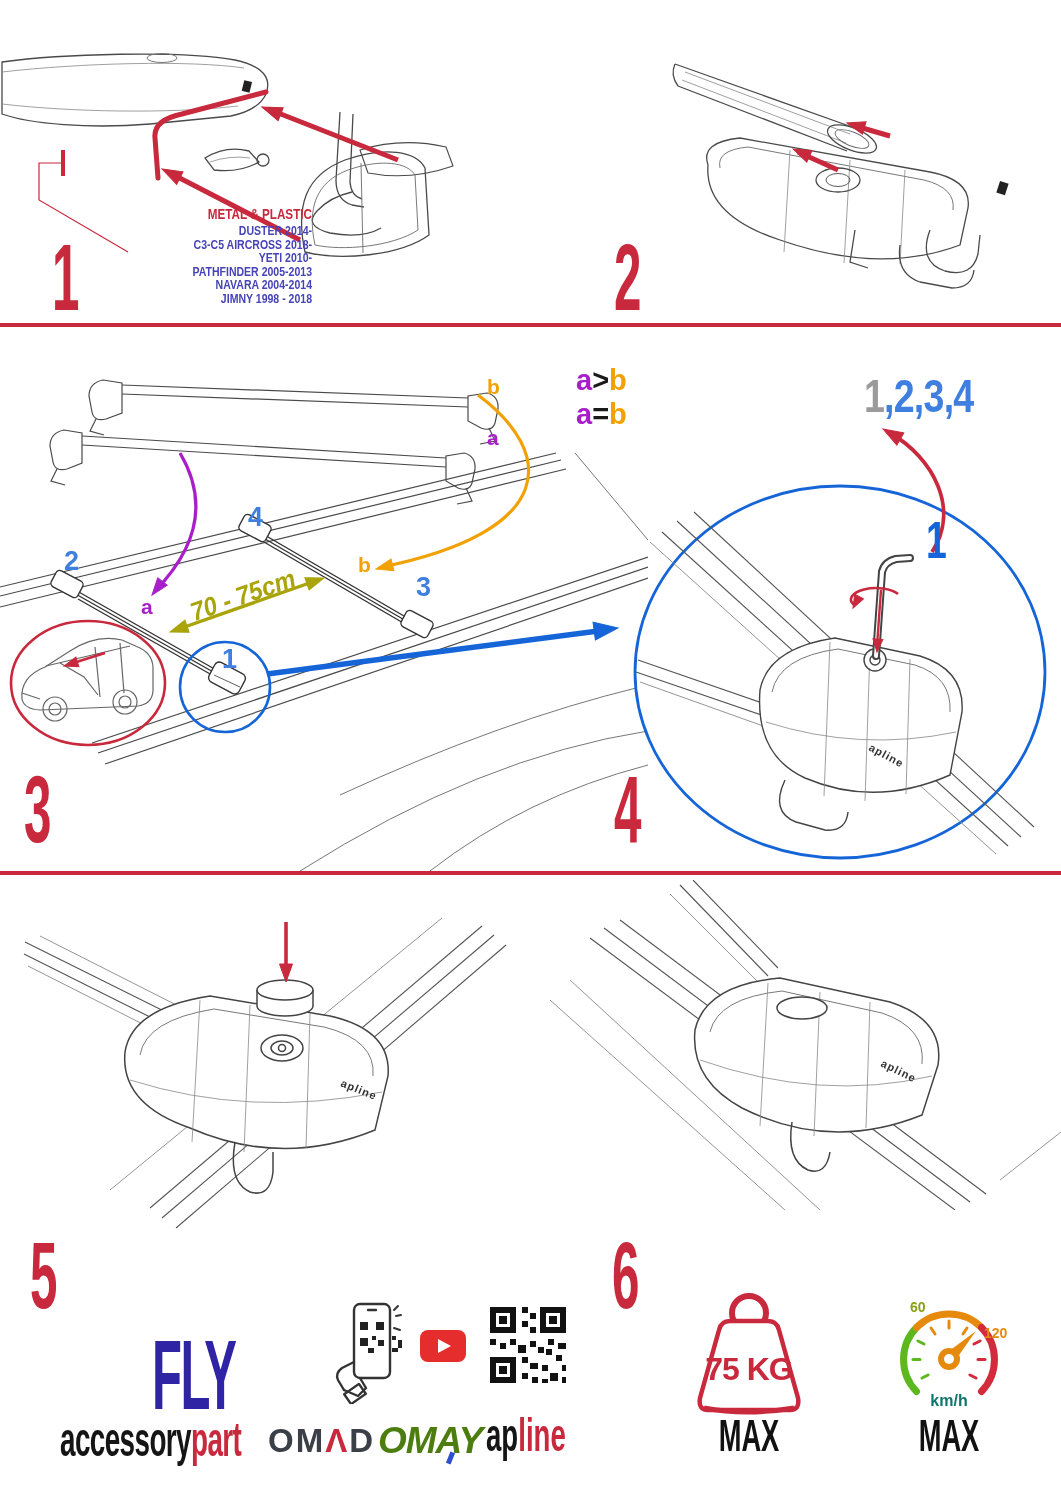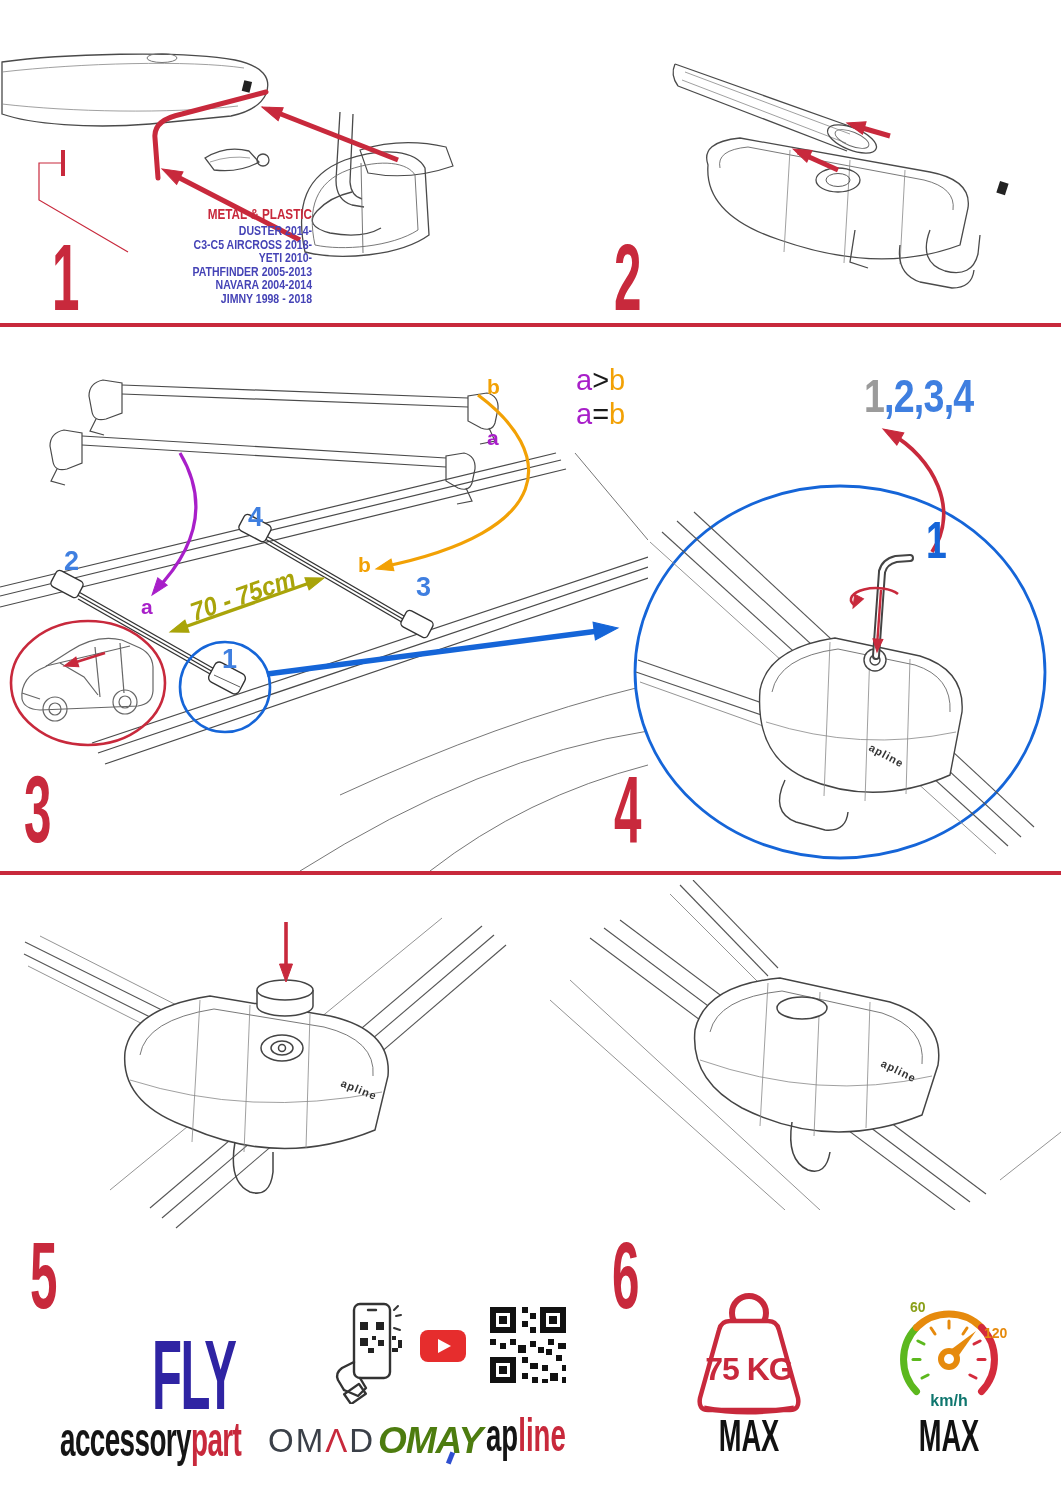--- a/index.html
+++ b/index.html
@@ -7,38 +7,38 @@
           font-family:"Liberation Sans",sans-serif;}
   .abs{position:absolute;}
   .divider{position:absolute;left:0;width:1061px;height:4px;background:#c8293c;}
   .num{position:absolute;color:#c8293c;font-weight:bold;font-size:95px;line-height:1;
        transform:scaleX(.52);transform-origin:left top;letter-spacing:-2px;}
   .mat-label{position:absolute;left:92px;top:205px;width:220px;text-align:right;
        color:#c8293c;font-weight:bold;font-size:15px;transform:scaleX(.78);transform-origin:100% 0;}
   .models{position:absolute;left:92px;top:224px;width:220px;text-align:right;
        color:#4543b6;font-weight:bold;font-size:13.5px;line-height:13.5px;
        transform:scaleX(.78);transform-origin:100% 0;}
-  .legend{position:absolute;left:576px;top:363px;font-size:29px;font-weight:normal;line-height:34px;}
+  .legend{position:absolute;left:576px;top:363px;font-size:29px;font-weight:bold;line-height:34px;}
   .legend .a{color:#a81fc9;} .legend .op{color:#1a1a1a;} .legend .b{color:#f2a105;}
   .poslabel{position:absolute;font-weight:bold;color:#3f7fe0;font-size:27px;line-height:1;}
   .balabel{position:absolute;font-weight:bold;font-size:21px;line-height:1;}
   .distance{position:absolute;left:158px;top:580px;width:170px;text-align:center;
        color:#a9a40a;font-weight:bold;font-style:italic;font-size:26px;
        transform:rotate(-19deg) scaleX(.92);}
   .seq{position:absolute;left:864px;top:372px;font-size:47px;font-weight:bold;line-height:1;
        transform:scaleX(.8);transform-origin:left top;letter-spacing:-1px;}
   .seq .first{color:#9b9b9b;} .seq .rest{color:#3f7fe0;}
   .callout1{position:absolute;left:926px;top:514px;font-size:52px;font-weight:bold;color:#1565d8;
        transform:scaleX(.72);transform-origin:left top;line-height:1;}
   .fly{position:absolute;left:152px;top:1326px;font-size:98px;font-weight:bold;color:#2f24a3;
        transform:scaleX(.5);transform-origin:left top;line-height:1;letter-spacing:-3px;}
   .accessory{position:absolute;left:60px;top:1412px;font-size:48px;font-weight:bold;
        transform:scaleX(.58);transform-origin:left top;letter-spacing:-1px;}
   .accessory .blk{color:#151515;} .accessory .red{color:#c8293c;}
-  .omad{position:absolute;left:268px;top:1422px;font-size:33px;font-weight:normal;color:#3b4048;letter-spacing:2px;}
+  .omad{position:absolute;left:268px;top:1422px;font-size:33px;font-weight:bold;color:#3b4048;letter-spacing:2px;}
   .omad .red{color:#c8293c;}
   .omay{position:absolute;left:378px;top:1420px;font-size:37px;font-weight:800;font-style:italic;
        color:#4d7c0f;letter-spacing:-1px;}
   .omay-accent{position:absolute;left:448px;top:1452px;width:5px;height:12px;background:#2f4fd0;
        transform:rotate(22deg);}
   .apline{position:absolute;left:486px;top:1408px;font-size:46px;font-weight:bold;
        transform:scaleX(.6);transform-origin:left top;}
   .apline .blk{color:#151515;} .apline .red{color:#c8293c;}
   .maxlbl{position:absolute;text-align:center;font-weight:bold;color:#111;font-size:44px;
        transform:scaleX(.62);line-height:1;}

